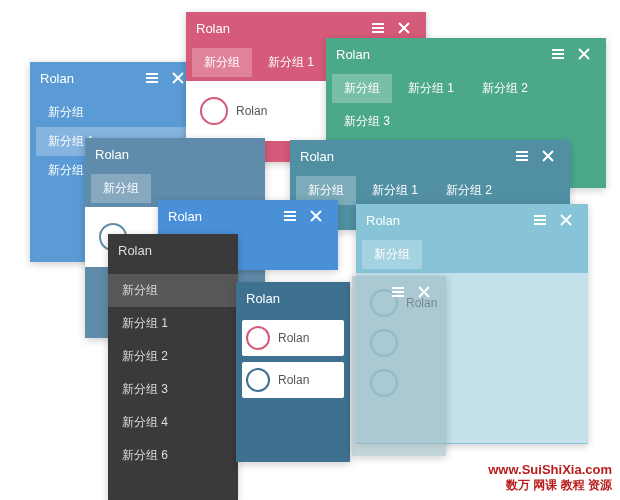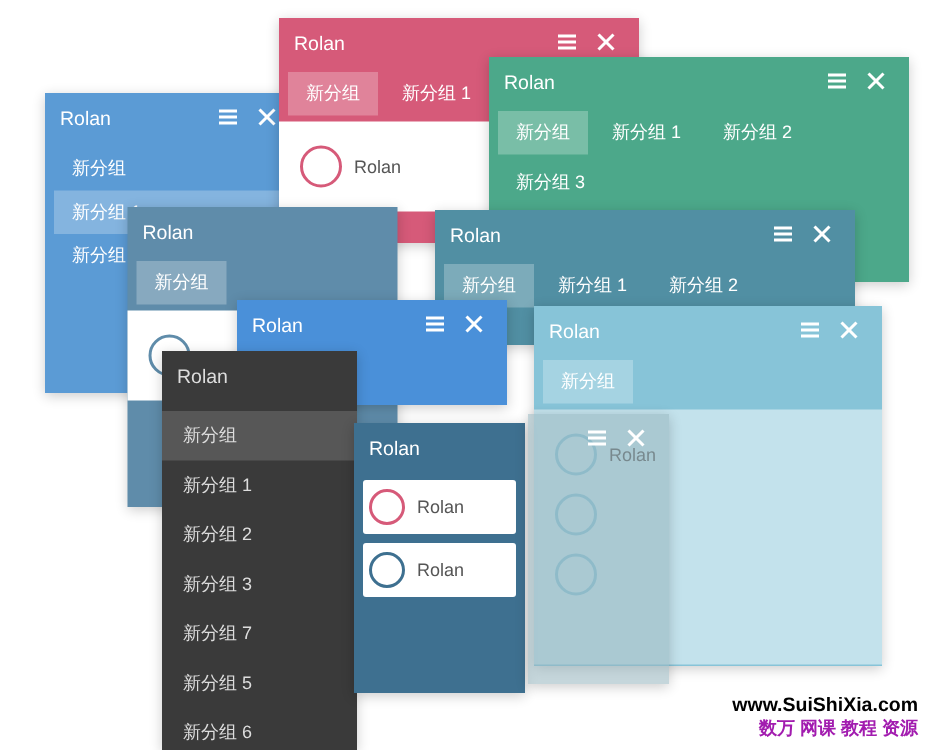--- a/index.html
+++ b/index.html
@@ -24,21 +24,21 @@
 .pink{background:#d65a79}
 .green{background:#4ca88a}
 .teal{background:#518fa3}
 .steel{background:#5f8caa}
 .dark{background:#3a3a3a}
 .navy{background:#3e7090}
 .trans{background:rgba(150,180,190,0.55)}
 .sky{background:#87c4d8}
 
 .wm{position:absolute;right:8px;bottom:6px;text-align:right;font-size:13px;color:#c00;font-weight:bold;text-shadow:1px 1px 0 #fff}
-.wm2{font-size:12px;color:#a21caf}
+.wm2{font-size:12px;color:#b91c1c}
 </style>
 </head>
 <body>
 
 <div class="win blue" style="left:30px;top:62px;width:170px;height:200px">
   <div class="titlebar">
     <span class="title">Rolan</span>
     <span class="tbtn">
         <svg viewBox="0 0 14 14">
           <line x1="1" y1="3" x2="13" y2="3"></line>
@@ -210,22 +210,21 @@
 
 <div class="win dark" style="left:108px;top:234px;width:130px;height:266px">
   <div class="titlebar" style="color:#ddd">
     <span class="title">Rolan</span>
   </div>
   <div class="side">
     <div class="sitem active">新分组</div>
     <div class="sitem">新分组 1</div>
     <div class="sitem">新分组 2</div>
     <div class="sitem">新分组 3</div>
-    <div class="sitem">新分组 7</div>
-    <div class="sitem">新分组 5</div>
+    <div class="sitem">新分组 4</div>
     <div class="sitem">新分组 6</div>
   </div>
 </div>
 
 <div class="win navy" style="left:236px;top:282px;width:114px;height:180px">
   <div class="titlebar">
     <span class="title">Rolan</span>
   </div>
   <div class="content" style="background:transparent;padding:6px">
     <div class="item" style="background:#fff;border-radius:2px;margin-bottom:6px">
@@ -251,15 +250,15 @@
     <span class="tbtn">
         <svg viewBox="0 0 14 14">
           <line x1="2" y1="2" x2="12" y2="12"></line>
           <line x1="12" y1="2" x2="2" y2="12"></line>
         </svg>
       </span>
   </div>
 </div>
 
 <div class="wm">
-  <div style="color:#000000">www.SuiShiXia.com</div>
+  <div style="color:#b91c1c">www.SuiShiXia.com</div>
   <div class="wm2">数万 网课 教程 资源</div>
 </div>
 
 </body></html>

